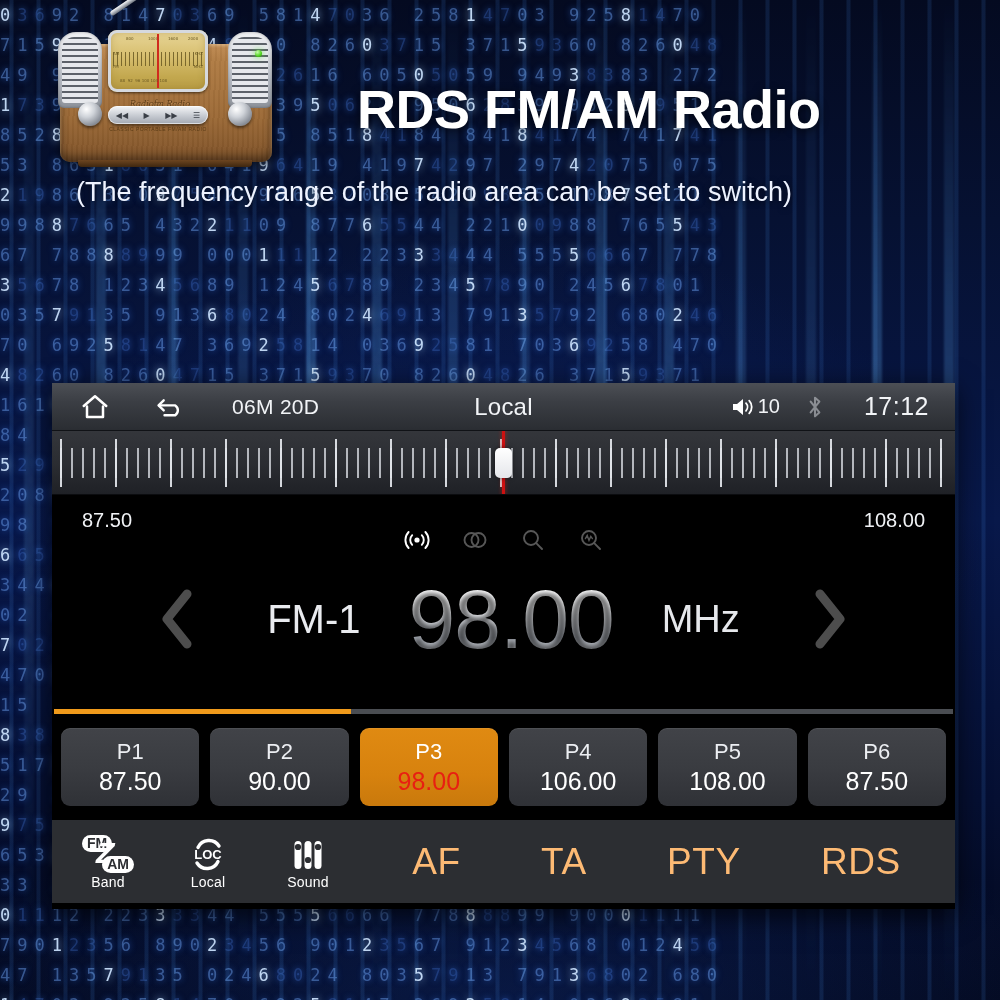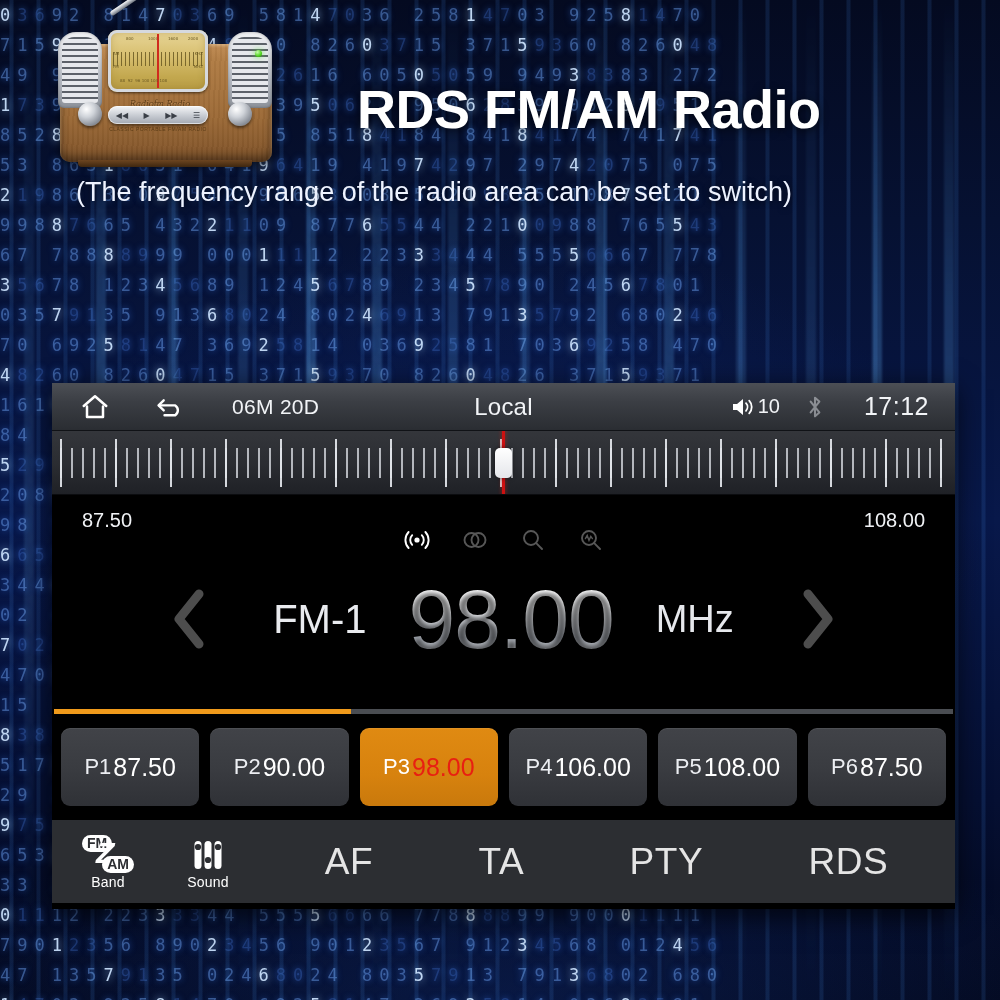--- a/index.html
+++ b/index.html
@@ -250,21 +250,21 @@
   .range-right { right: 30px; }
   .mode-icons {
     position: absolute; left: 0; right: 0; top: 30px;
     display: flex; justify-content: center; align-items: center; gap: 28px;
   }
   .mode-icons .mi { width: 30px; height: 30px; display: flex; align-items: center; justify-content: center; }
   .mi.off { opacity: .34; }
 
   .freqrow {
     position: absolute; left: 0; right: 0; top: 82px;
-    display: flex; align-items: center; justify-content: center; gap: 8px;
+    display: flex; align-items: center; justify-content: center; gap: 14px;
   }
   .chev { width: 60px; height: 78px; opacity: .30; }
   .band-label {
     font-size: 40px; color: #e9ebef; margin-left: 46px; margin-right: 34px;
     text-shadow: 0 2px 3px rgba(0,0,0,0.9);
   }
   .freq-big {
     font-size: 84px; font-weight: 400; letter-spacing: -1px;
     background: linear-gradient(180deg,#ffffff 0%, #f3f4f6 35%, #9ea3ab 72%, #d8dade 100%);
     -webkit-background-clip: text; background-clip: text; color: transparent;
@@ -283,21 +283,21 @@
   }
   .progress-fill { position: absolute; left: 0; top: 0; bottom: 0; background: #ef9a1b; }
 
   
   .presets {
     display: flex; gap: 11px; padding: 14px 9px 13px 9px; background: #000;
   }
   .preset {
     flex: 1; height: 78px; border-radius: 9px;
     background: linear-gradient(180deg,#414348 0%, #393b40 55%, #2f3136 100%);
-    display: flex; flex-direction: row; align-items: center; justify-content: center;
+    display: flex; flex-direction: column; align-items: center; justify-content: center;
     gap: 2px;
     box-shadow: inset 0 1px 0 rgba(255,255,255,0.07);
   }
   .preset .pname { font-size: 22px; color: #eceef2; }
   .preset .pfreq { font-size: 25px; color: #ffffff; }
   .preset.active { background: linear-gradient(180deg,#e08a12 0%, #d7820e 60%, #c9790c 100%); }
   .preset.active .pname { color: #ffffff; }
   .preset.active .pfreq { color: #e81f12; }
 
   
@@ -310,21 +310,21 @@
     flex: 0 0 auto; width: 100px;
     display: flex; flex-direction: column; align-items: center; justify-content: center;
     gap: 1px; color: #fff;
   }
   .tb-item .ic { height: 40px; display: flex; align-items: flex-end; justify-content: center; }
   .tb-item .tl { font-size: 14px; letter-spacing: .2px; }
   .tb-text {
     flex: 1 1 auto; display: flex; align-items: center; justify-content: space-around;
     padding-left: 14px; padding-right: 8px;
   }
-  .tb-text .tt { font-size: 37px; color: #e5e5e5; letter-spacing: .5px; }
+  .tb-text .tt { font-size: 37px; color: #fdba74; letter-spacing: .5px; }
 
   .fmam { position: relative; width: 52px; height: 38px; }
   .fmam .pill {
     position: absolute; padding: 1px 5px; border-radius: 9px;
     background: #fff; color: #2c2e32; font-size: 14px; font-weight: 700;
     line-height: 1.05;
   }
   .fmam .fm { left: 0; top: 0; }
   .fmam .am { right: 0; bottom: 0; }
   .fmam .zz {
@@ -531,20 +531,30 @@
             <div class="pill fm">FM</div>
             <div class="zz">Z</div>
             <div class="pill am">AM</div>
           </div>
         </div>
         <div class="tl">Band</div>
       </div>
 
 
 
+      <div class="tb-item">
+        <div class="ic">
+          <svg width="38" height="36" viewBox="0 0 38 36" fill="none">
+            <path d="M9 10.5A12 12 0 0 1 30 9" stroke="#fff" stroke-width="3.4" fill="none" stroke-linecap="round"></path>
+            <path d="M29 24.5A12 12 0 0 1 8 26" stroke="#fff" stroke-width="3.4" fill="none" stroke-linecap="round"></path>
+            <text x="19" y="22" font-family="Liberation Sans, sans-serif" font-size="13" font-weight="700" fill="#fff" text-anchor="middle">LOC</text>
+          </svg>
+        </div>
+        <div class="tl">Local</div>
+      </div>
 
       <div class="tb-item">
         <div class="ic">
           <svg width="36" height="36" viewBox="0 0 36 36" fill="none">
             <rect x="4.5" y="4" width="7" height="28" rx="3.5" fill="#fff"></rect>
             <rect x="14.5" y="4" width="7" height="28" rx="3.5" fill="#fff"></rect>
             <rect x="24.5" y="4" width="7" height="28" rx="3.5" fill="#fff"></rect>
             <circle cx="8" cy="10" r="3.1" fill="#2c2e32"></circle>
             <circle cx="18" cy="23" r="3.1" fill="#2c2e32"></circle>
             <circle cx="28" cy="10" r="3.1" fill="#2c2e32"></circle>

